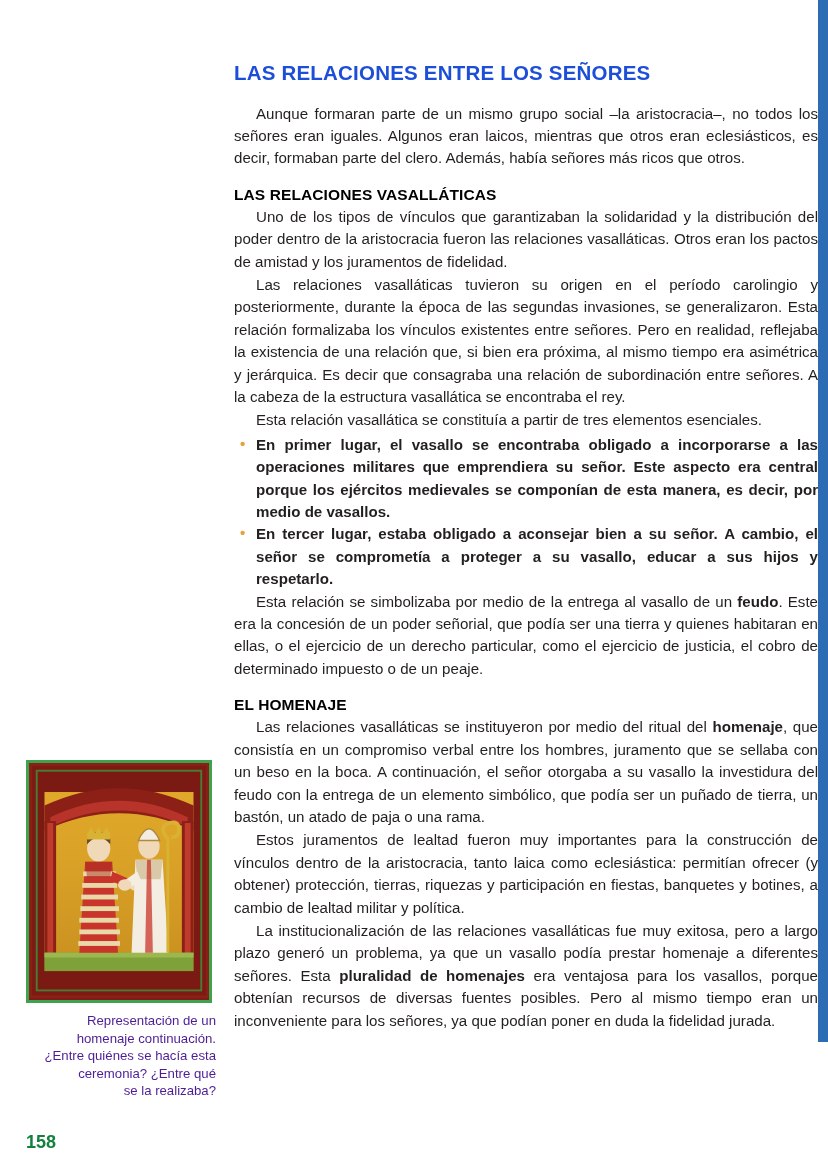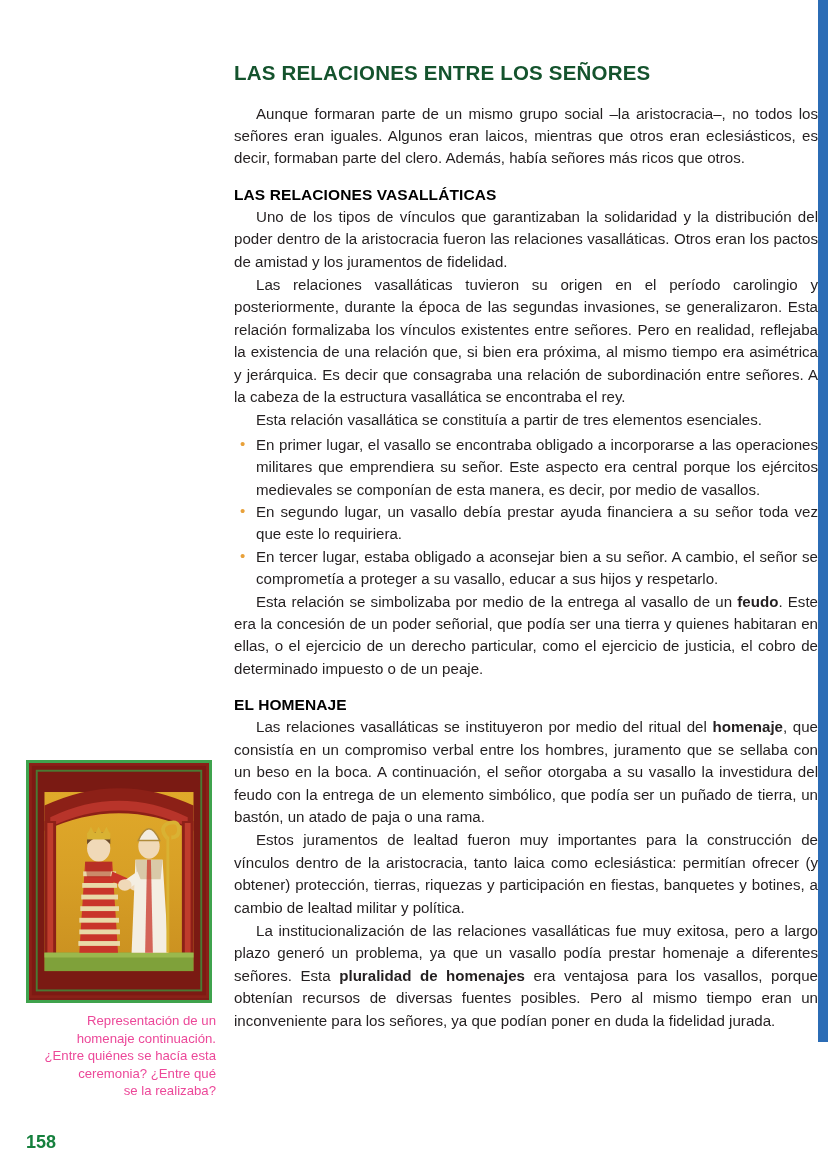--- a/index.html
+++ b/index.html
@@ -44,21 +44,21 @@
     left: 234px;
     top: 62px;
     width: 584px;
   }
 
   h1.section-title {
     font-family: "Liberation Sans", sans-serif;
     font-size: 20.5px;
     line-height: 1.1;
     font-weight: bold;
-    color: #14532d;
+    color: #1d4ed8;
     letter-spacing: 0.2px;
     margin: 0 0 18px 0;
     text-transform: uppercase;
   }
 
   h2.sub-title {
     font-size: 15.5px;
     font-weight: bold;
     color: #000000;
     margin: 16px 0 2px 0;
@@ -83,20 +83,21 @@
     margin: 2px 0 0 0;
     padding: 0;
   }
   ul.bullets li {
     position: relative;
     font-size: 15.1px;
     line-height: 1.485;
     text-align: justify;
     padding-left: 22px;
     margin-bottom: 0px;
+    font-weight: bold;
   }
   ul.bullets li::before {
     content: "•";
     color: #e8a13a;
     position: absolute;
     left: 6px;
     top: -1px;
     font-size: 15px;
   }
 
@@ -119,21 +120,21 @@
     overflow: hidden;
   }
   .illus {
     position: absolute;
     inset: 0;
   }
   .caption {
     margin-top: 9px;
     font-size: 13.2px;
     line-height: 1.33;
-    color: #ec4899;
+    color: #4c1d95;
     text-align: right;
   }
 
   
   .folio {
     position: absolute;
     left: 26px;
     top: 1132px;
     font-size: 18px;
     font-weight: bold;
@@ -155,21 +156,20 @@
     <p class="body">Aunque formaran parte de un mismo grupo social –la aristocracia–, no todos los señores eran iguales. Algunos eran laicos, mientras que otros eran eclesiásticos, es decir, formaban parte del clero. Además, había señores más ricos que otros.</p>
 
     <h2 class="sub-title">LAS RELACIONES VASALLÁTICAS</h2>
 
     <p class="body">Uno de los tipos de vínculos que garantizaban la solidaridad y la distribución del poder dentro de la aristocracia fueron las relaciones vasalláticas. Otros eran los pactos de amistad y los juramentos de fidelidad.</p>
     <p class="body">Las relaciones vasalláticas tuvieron su origen en el período carolingio y posteriormente, durante la época de las segundas invasiones, se generalizaron. Esta relación formalizaba los vínculos existentes entre señores. Pero en realidad, reflejaba la existencia de una relación que, si bien era próxima, al mismo tiempo era asimétrica y jerárquica. Es decir que consagraba una relación de subordinación entre señores. A la cabeza de la estructura vasallática se encontraba el rey.</p>
     <p class="body">Esta relación vasallática se constituía a partir de tres elementos esenciales.</p>
 
     <ul class="bullets">
       <li>En primer lugar, el vasallo se encontraba obligado a incorporarse a las operaciones militares que emprendiera su señor. Este aspecto era central porque los ejércitos medievales se componían de esta manera, es decir, por medio de vasallos.</li>
-      <li>En segundo lugar, un vasallo debía prestar ayuda financiera a su señor toda vez que este lo requiriera.</li>
       <li>En tercer lugar, estaba obligado a aconsejar bien a su señor. A cambio, el señor se comprometía a proteger a su vasallo, educar a sus hijos y respetarlo.</li>
     </ul>
 
     <p class="body">
       <span>Esta relación se simbolizaba por medio de la entrega al vasallo de un </span><b>feudo</b><span>. Este era la concesión de un poder señorial, que podía ser una tierra y quienes habitaran en ellas, o el ejercicio de un derecho particular, como el ejercicio de justicia, el cobro de determinado impuesto o de un peaje.</span>
     </p>
 
     <h2 class="sub-title">EL HOMENAJE</h2>
 
     <p class="body">

